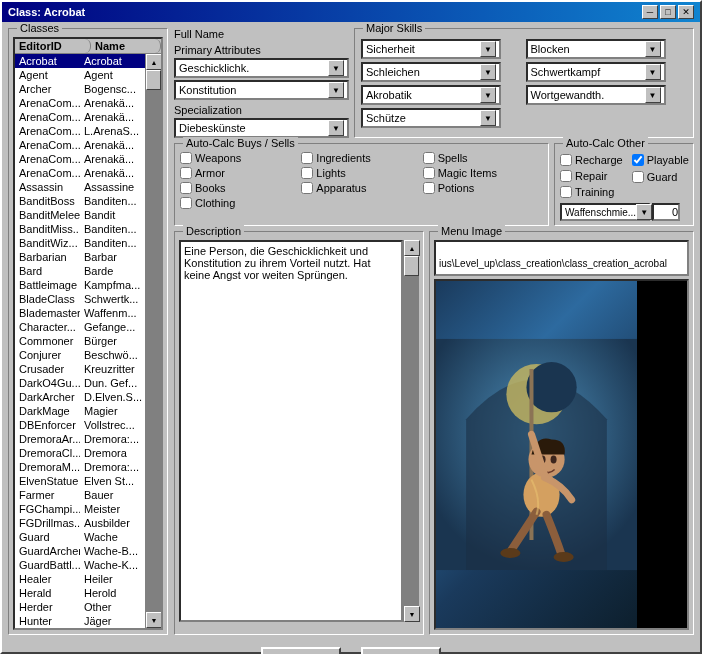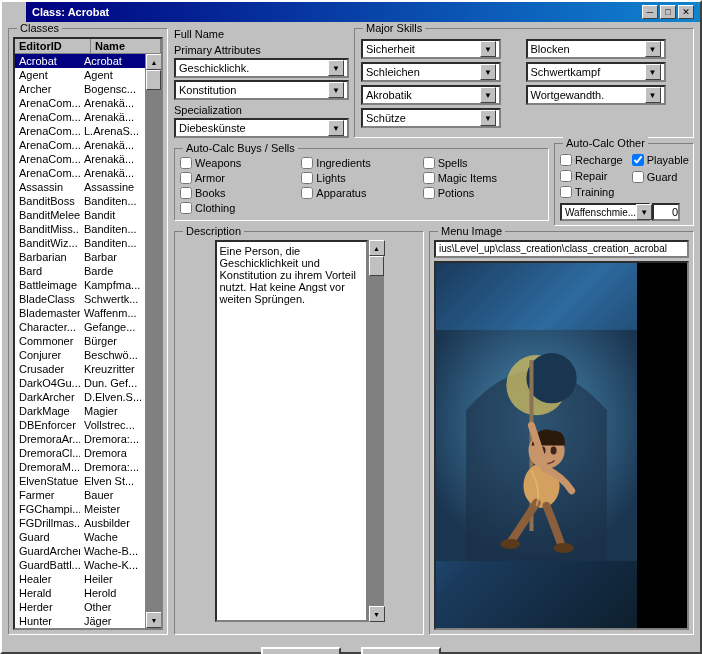--- a/index.html
+++ b/index.html
@@ -22,21 +22,20 @@
       flex-direction: column;
     }
     .title-bar {
       background: linear-gradient(to right, #000080, #1084d0);
       color: white;
       padding: 3px 6px;
       display: flex;
       align-items: center;
       justify-content: space-between;
       height: 20px;
-      margin-left: 24px;
     }
     .title-bar-text {
       font-weight: bold;
       font-size: 11px;
     }
     .title-bar-buttons {
       display: flex;
       gap: 2px;
     }
     .title-btn {
@@ -97,20 +96,21 @@
       background: #c0c0c0;
       border-bottom: 1px solid #808080;
     }
     .list-header-cell {
       padding: 1px 4px;
       border-right: 1px solid #808080;
       font-weight: bold;
       font-size: 11px;
       cursor: pointer;
       flex: 1;
+      border-radius: 6px;
     }
     .list-header-cell:first-child {
       flex: 1.1;
     }
     .list-body {
       overflow-y: auto;
       flex: 1;
     }
     .list-row {
       display: flex;
@@ -191,21 +191,20 @@
     .skills-grid {
       display: grid;
       grid-template-columns: 1fr 1fr;
       gap: 3px;
       margin-top: 2px;
     }
     
     .auto-calc-section {
       display: flex;
       gap: 5px;
-      align-items: center;
     }
     .auto-calc-buys {
       flex: 1;
       padding: 8px 5px 4px 5px;
       position: relative;
     }
     .auto-calc-other {
       width: 140px;
       padding: 8px 1px 4px 5px;
       position: relative;
@@ -256,21 +255,20 @@
       display: flex;
       gap: 5px;
       flex: 1;
     }
     .description-panel {
       flex: 1;
       padding: 8px 4px 12px 4px;
       position: relative;
       display: flex;
       flex-direction: column;
-      align-items: center;
     }
     .description-textarea {
       flex: 1;
       border: 2px inset #808080;
       background: white;
       padding: 3px;
       font-size: 11px;
       font-family: 'MS Sans Serif', Arial, sans-serif;
       resize: none;
       width: 100%;
@@ -280,21 +278,21 @@
       padding: 8px 4px 4px 4px;
       position: relative;
       display: flex;
       flex-direction: column;
       gap: 3px;
     }
     .image-path {
       font-size: 10px;
       border: 2px inset #808080;
       background: white;
-      padding: 1px 3px;
+      padding: 16px 3px;
       height: 18px;
       overflow: hidden;
       white-space: nowrap;
     }
     .image-display {
       border: 2px inset #808080;
       background: #000000;
       flex: 1;
       display: flex;
       align-items: stretch;

